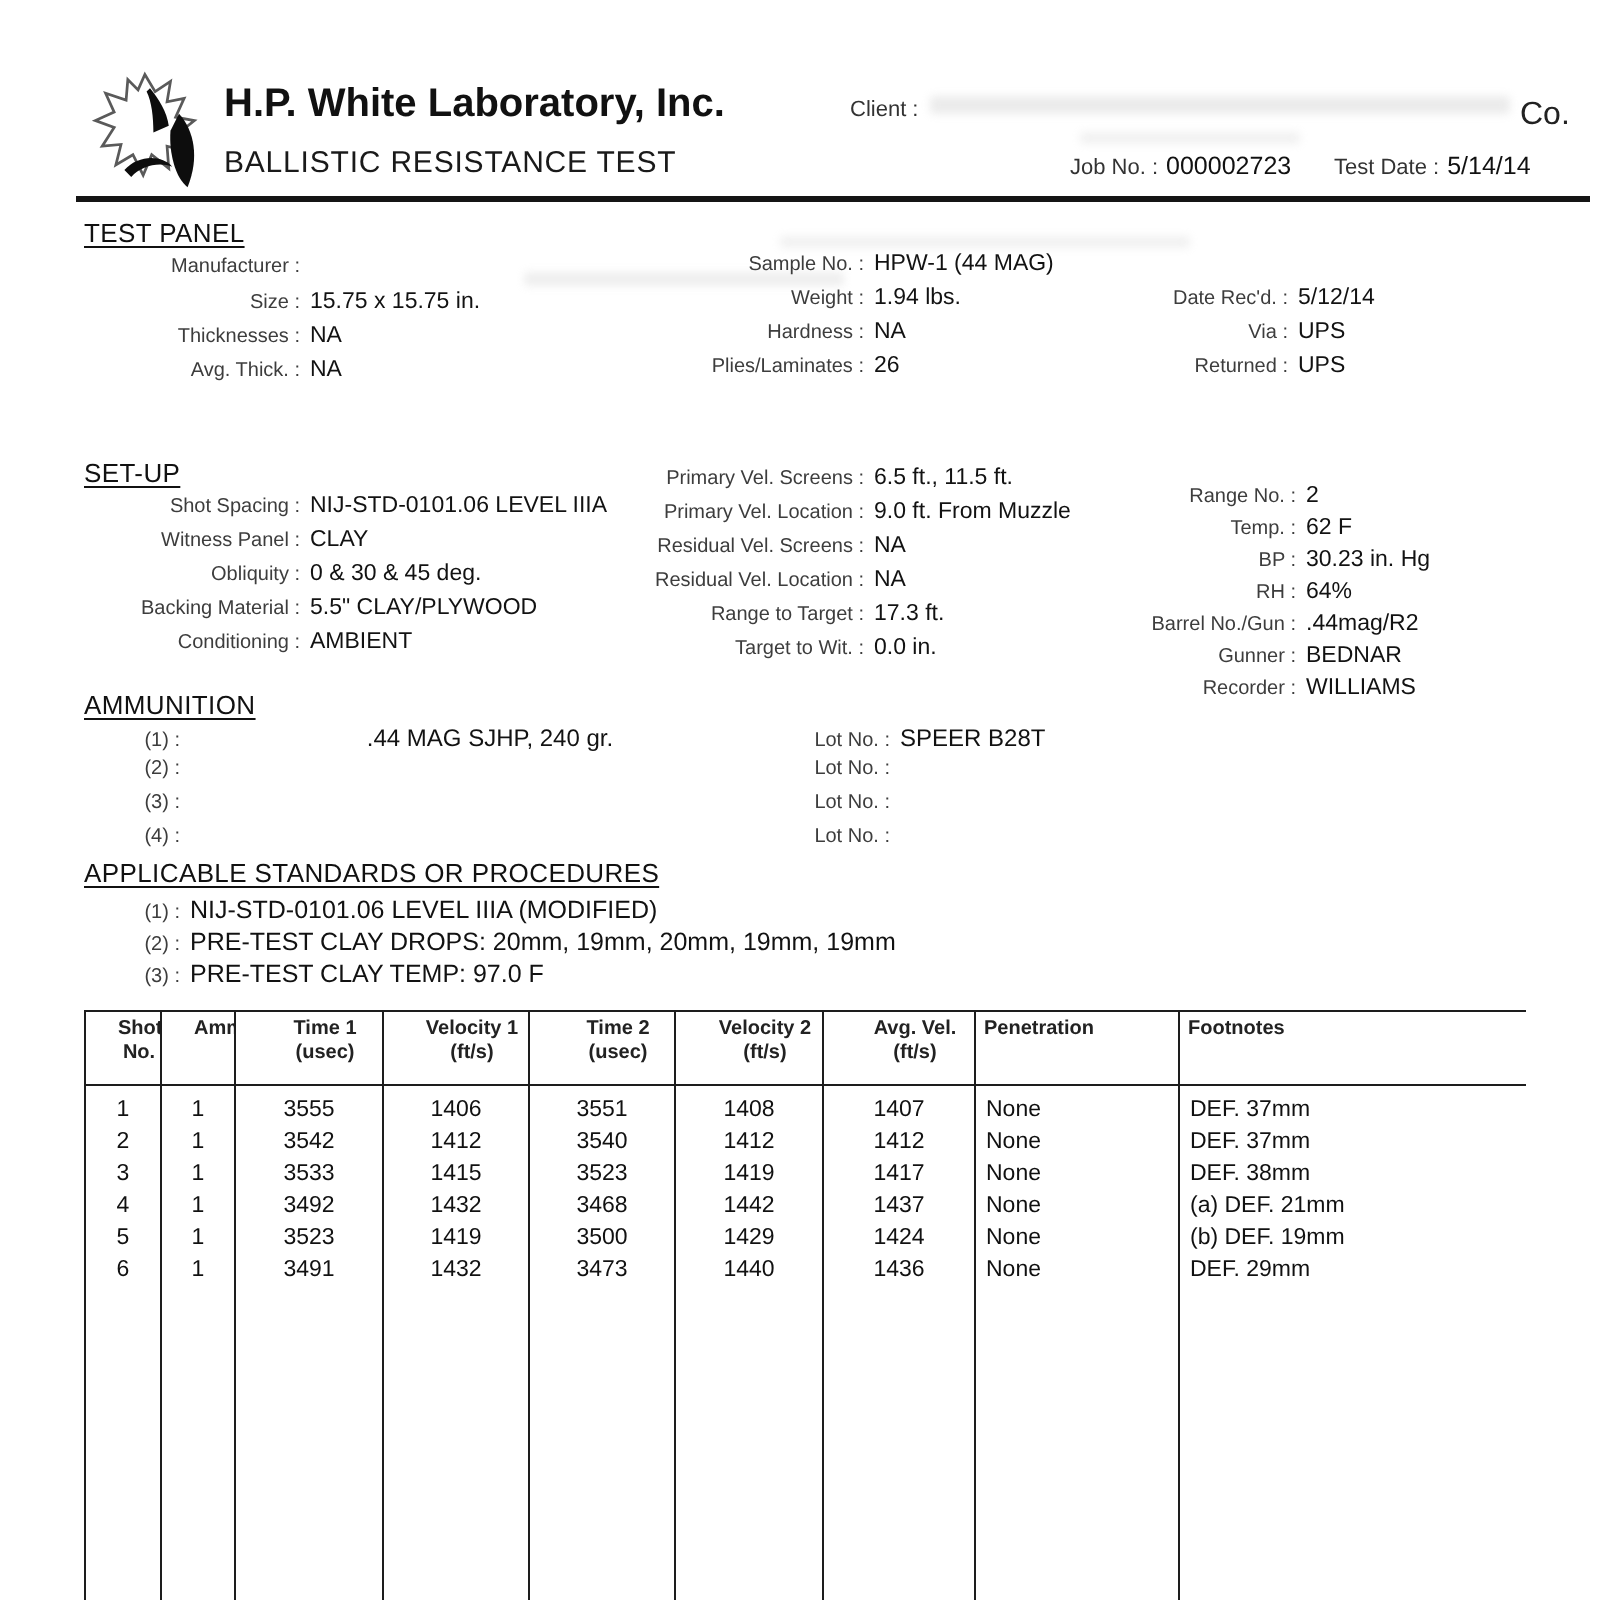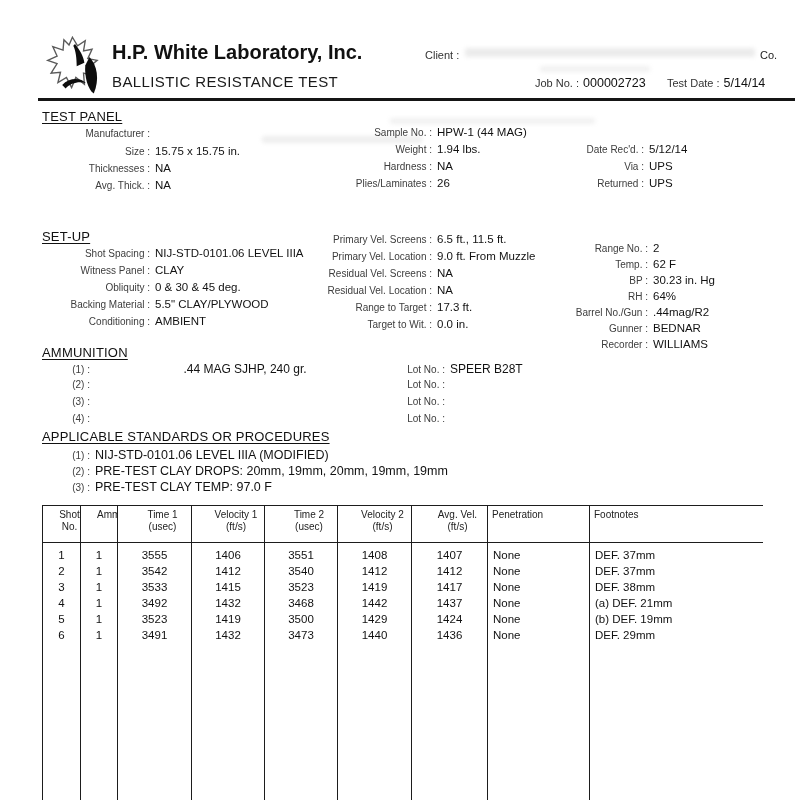--- a/index.html
+++ b/index.html
@@ -4,21 +4,21 @@
 <style>
   html,body{margin:0;padding:0;background:#fff;}
   .page{position:relative;width:800px;height:800px;background:#ffffff;overflow:hidden;
         font-family:"Liberation Sans","DejaVu Sans",sans-serif;color:#1c1c1c;}
 
   
   .logo{position:absolute;left:40px;top:33px;width:70px;height:64px;}
   .company{position:absolute;left:112px;top:41px;font-size:20px;font-weight:700;color:#111;white-space:nowrap;}
   .subtitle{position:absolute;left:112px;top:73px;font-size:15px;letter-spacing:.4px;color:#1a1a1a;white-space:nowrap;}
   .client{position:absolute;left:425px;top:49px;font-size:11px;color:#333;}
-  .co{position:absolute;left:760px;top:49px;font-size:11px;color:#222;}
+  .co{position:absolute;left:760px;top:49px;font-size:16px;color:#222;}
   .hdr-pair{position:absolute;display:flex;align-items:baseline;white-space:nowrap;}
   .hdr-pair .hl{font-size:11px;color:#333;}
   .hdr-pair .hv{font-size:12.5px;color:#111;margin-left:4px;}
   .rule{position:absolute;left:38px;top:98px;width:757px;height:3px;background:#151515;}
 
   
   .sec-h{position:absolute;font-size:13px;font-weight:400;color:#111;text-decoration:underline;
          text-underline-offset:2px;white-space:nowrap;letter-spacing:.2px;}
 
   
@@ -33,21 +33,21 @@
   .num{flex:0 0 28px;text-align:right;font-size:10px;color:#3d3d3d;}
   .adesc{margin-left:5px;width:300px;font-size:12px;color:#121212;text-align:center;}
   .lotl{flex:0 0 50px;text-align:right;font-size:10px;color:#3d3d3d;}
   .lotv{margin-left:5px;font-size:12px;color:#121212;}
   .stext{margin-left:5px;font-size:12.5px;color:#121212;}
 
   
   .tbl-wrap{position:absolute;left:42px;top:505px;width:721px;height:295px;overflow:hidden;}
   table{border-collapse:collapse;table-layout:fixed;width:721px;}
   th,td{border:1.8px solid #1d1d1d;overflow:hidden;}
-  thead th{height:33px;vertical-align:top;padding:3px 0 0 16px;font-weight:400;font-size:10px;color:#222;
+  thead th{height:33px;vertical-align:top;padding:3px 0 0 16px;font-weight:700;font-size:10px;color:#222;
            text-align:center;line-height:12px;}
   thead th.ta-l{text-align:left;padding-left:4px;}
   tbody td{border-top:0;border-bottom:0;height:16px;line-height:16px;font-size:11.5px;color:#111;
            text-align:center;padding:0;}
   tbody tr:first-child td{padding-top:4px;}
   tbody td.ta-l{text-align:left;padding-left:5px;}
   tr.filler td{height:190px;border-bottom:0;}
 
   
   .smudge{position:absolute;background:#bfbfbf;filter:blur(2px);border-radius:2px;}

